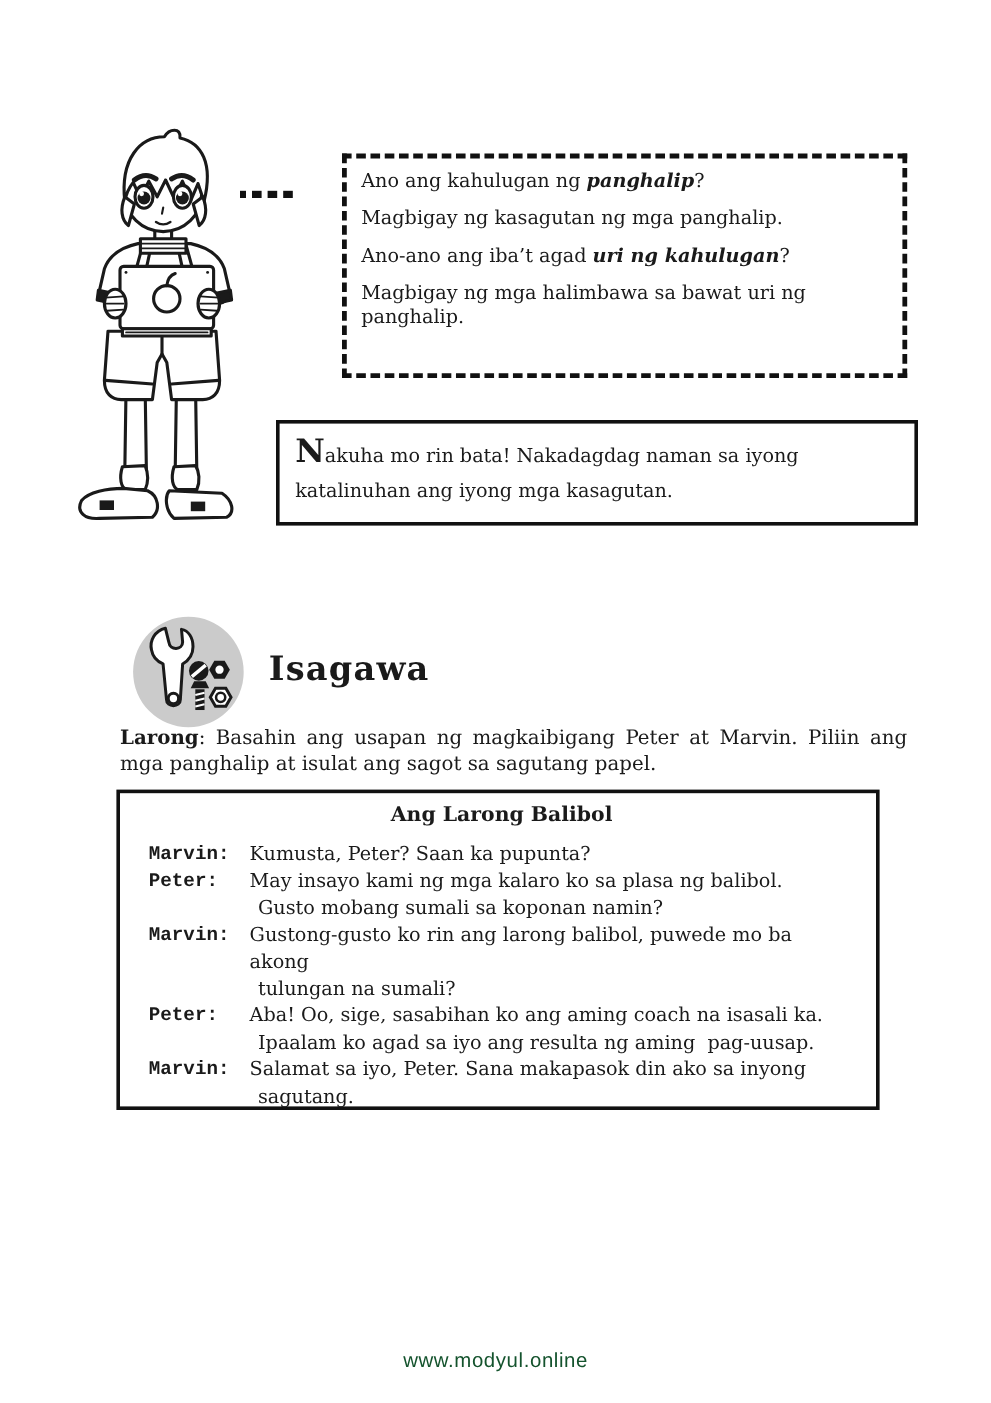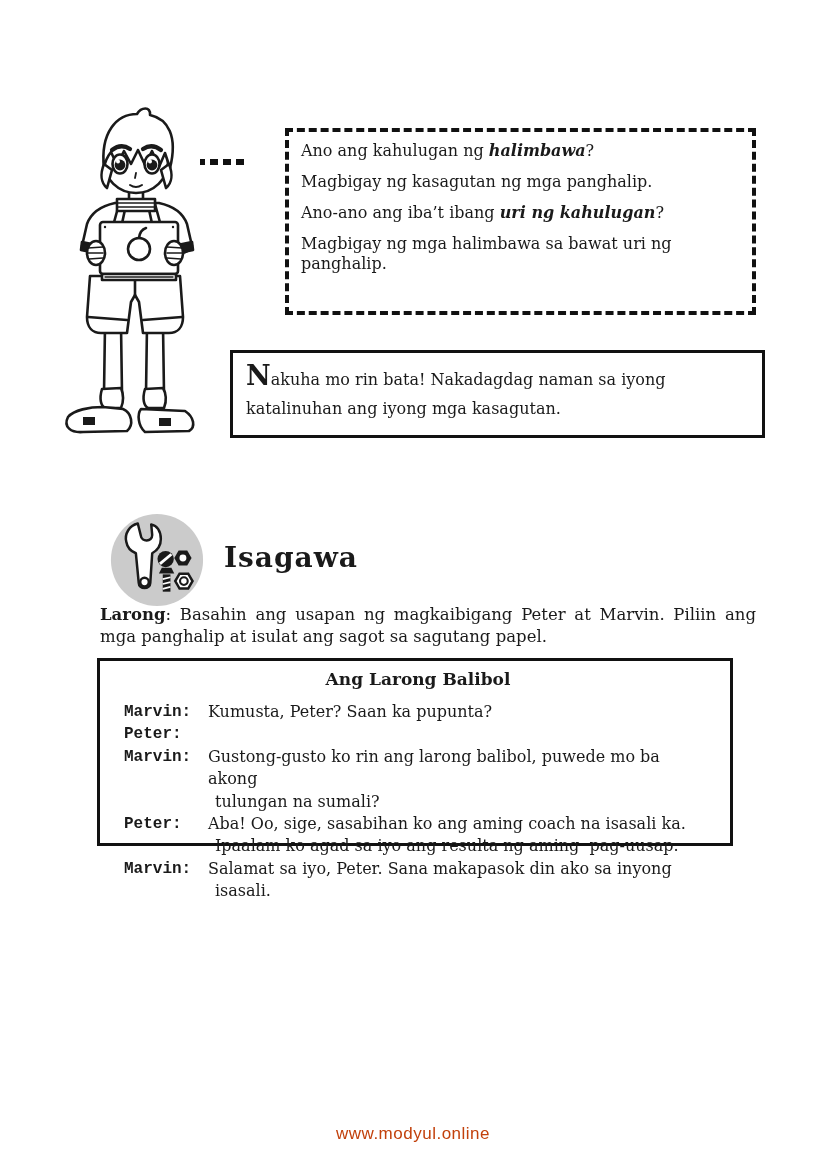--- a/index.html
+++ b/index.html
@@ -41,35 +41,35 @@
     font-size:28px;font-weight:bold;letter-spacing:1px;
   }
   
   .panuto{
     position:absolute;left:100px;top:604px;width:656px;
     font-size:16.5px;line-height:22px;text-align:justify;margin:0;
   }
   .panuto .p-label{font-weight:bold;}
   
   .dialogue{
-    position:absolute;left:97px;top:658px;width:636px;height:188px;
+    position:absolute;left:97px;top:658px;width:636px;height:267px;
     border:3px solid #111;box-sizing:border-box;
     padding:8px 18px 16px 24px;
   }
   .dialogue .d-title{text-align:center;font-weight:bold;font-size:17px;line-height:21px;}
   .dialogue .d-body{margin-top:11px;}
   .d-row{display:grid;grid-template-columns:84px 1fr;font-size:16px;}
   .d-speaker{font-weight:bold;line-height:22.4px;font-family:Liberation Mono, monospace;}
   .d-text{line-height:22.4px;white-space:pre-wrap;}
   .d-line2{padding-left:7px;}
   
   .footer{
     position:absolute;left:0;right:0;top:1124px;text-align:center;
     font-family:"Liberation Sans","DejaVu Sans",sans-serif;
-    font-size:17px;color:#c2410c;letter-spacing:0.5px;
+    font-size:17px;color:#14532d;letter-spacing:0.5px;
   }
 </style>
 </head>
 <body>
 
 <div class="page">
 
   <svg class="boy" viewBox="0 0 145 330" aria-hidden="true">
     <g stroke="#1a1a1a" stroke-width="2.6" fill="#ffffff" stroke-linejoin="round" stroke-linecap="round">
 
@@ -132,23 +132,23 @@
   </svg>
 
   <div class="connector">
     <div class="dash small"></div>
       <div class="dash"></div>
       <div class="dash"></div>
       <div class="dash"></div>
   </div>
 
   <div class="tandaan">
-    <div class="t-line"><span>Ano ang kahulugan ng </span><span class="em">halimbawa</span><span>?</span></div>
+    <div class="t-line"><span>Ano ang kahulugan ng </span><span class="em">panghalip</span><span>?</span></div>
     <div class="t-line"><span>Magbigay ng kasagutan ng mga panghalip.</span><span class="em"></span><span></span></div>
-    <div class="t-line"><span>Ano-ano ang iba’t ibang </span><span class="em">uri ng kahulugan</span><span>?</span></div>
+    <div class="t-line"><span>Ano-ano ang iba’t agad </span><span class="em">uri ng kahulugan</span><span>?</span></div>
     <div class="t-line"><span>Magbigay ng mga halimbawa sa bawat uri ng panghalip.</span><span class="em"></span><span></span></div>
   </div>
 
   <div class="feedback">
     <span class="dropcap">N</span><span>akuha mo rin bata! Nakadagdag naman sa iyong katalinuhan ang iyong mga kasagutan.</span>
   </div>
 
   <svg class="icon-circle" viewBox="0 0 100 100" aria-hidden="true">
     <circle cx="50" cy="50" r="48" fill="#cbcbcb"></circle>
     <g stroke="#1a1a1a" stroke-width="2.6" fill="#ffffff" stroke-linejoin="round">
@@ -173,31 +173,32 @@
 
   <div class="dialogue">
     <div class="d-title">Ang Larong Balibol</div>
     <div class="d-body">
       <div class="d-row">
         <div class="d-speaker">Marvin:</div>
         <div class="d-text"><div>Kumusta, Peter? Saan ka pupunta?</div><div class="d-line2"></div></div>
       </div>
       <div class="d-row">
         <div class="d-speaker">Peter:</div>
+        <div class="d-text"><div>May insayo kami ng mga kalaro ko sa plasa ng balibol.</div><div class="d-line2">Gusto mobang sumali sa koponan namin?</div></div>
       </div>
       <div class="d-row">
         <div class="d-speaker">Marvin:</div>
         <div class="d-text"><div>Gustong-gusto ko rin ang larong balibol, puwede mo ba akong</div><div class="d-line2">tulungan na sumali?</div></div>
       </div>
       <div class="d-row">
         <div class="d-speaker">Peter:</div>
         <div class="d-text"><div>Aba! Oo, sige, sasabihan ko ang aming coach na isasali ka.</div><div class="d-line2">Ipaalam ko agad sa iyo ang resulta ng aming  pag-uusap.</div></div>
       </div>
       <div class="d-row">
         <div class="d-speaker">Marvin:</div>
-        <div class="d-text"><div>Salamat sa iyo, Peter. Sana makapasok din ako sa inyong</div><div class="d-line2">isasali.</div></div>
+        <div class="d-text"><div>Salamat sa iyo, Peter. Sana makapasok din ako sa inyong</div><div class="d-line2">sagutang.</div></div>
       </div>
     </div>
   </div>
 
   <div class="footer">www.modyul.online</div>
 
 </div>
 
 </body></html>

